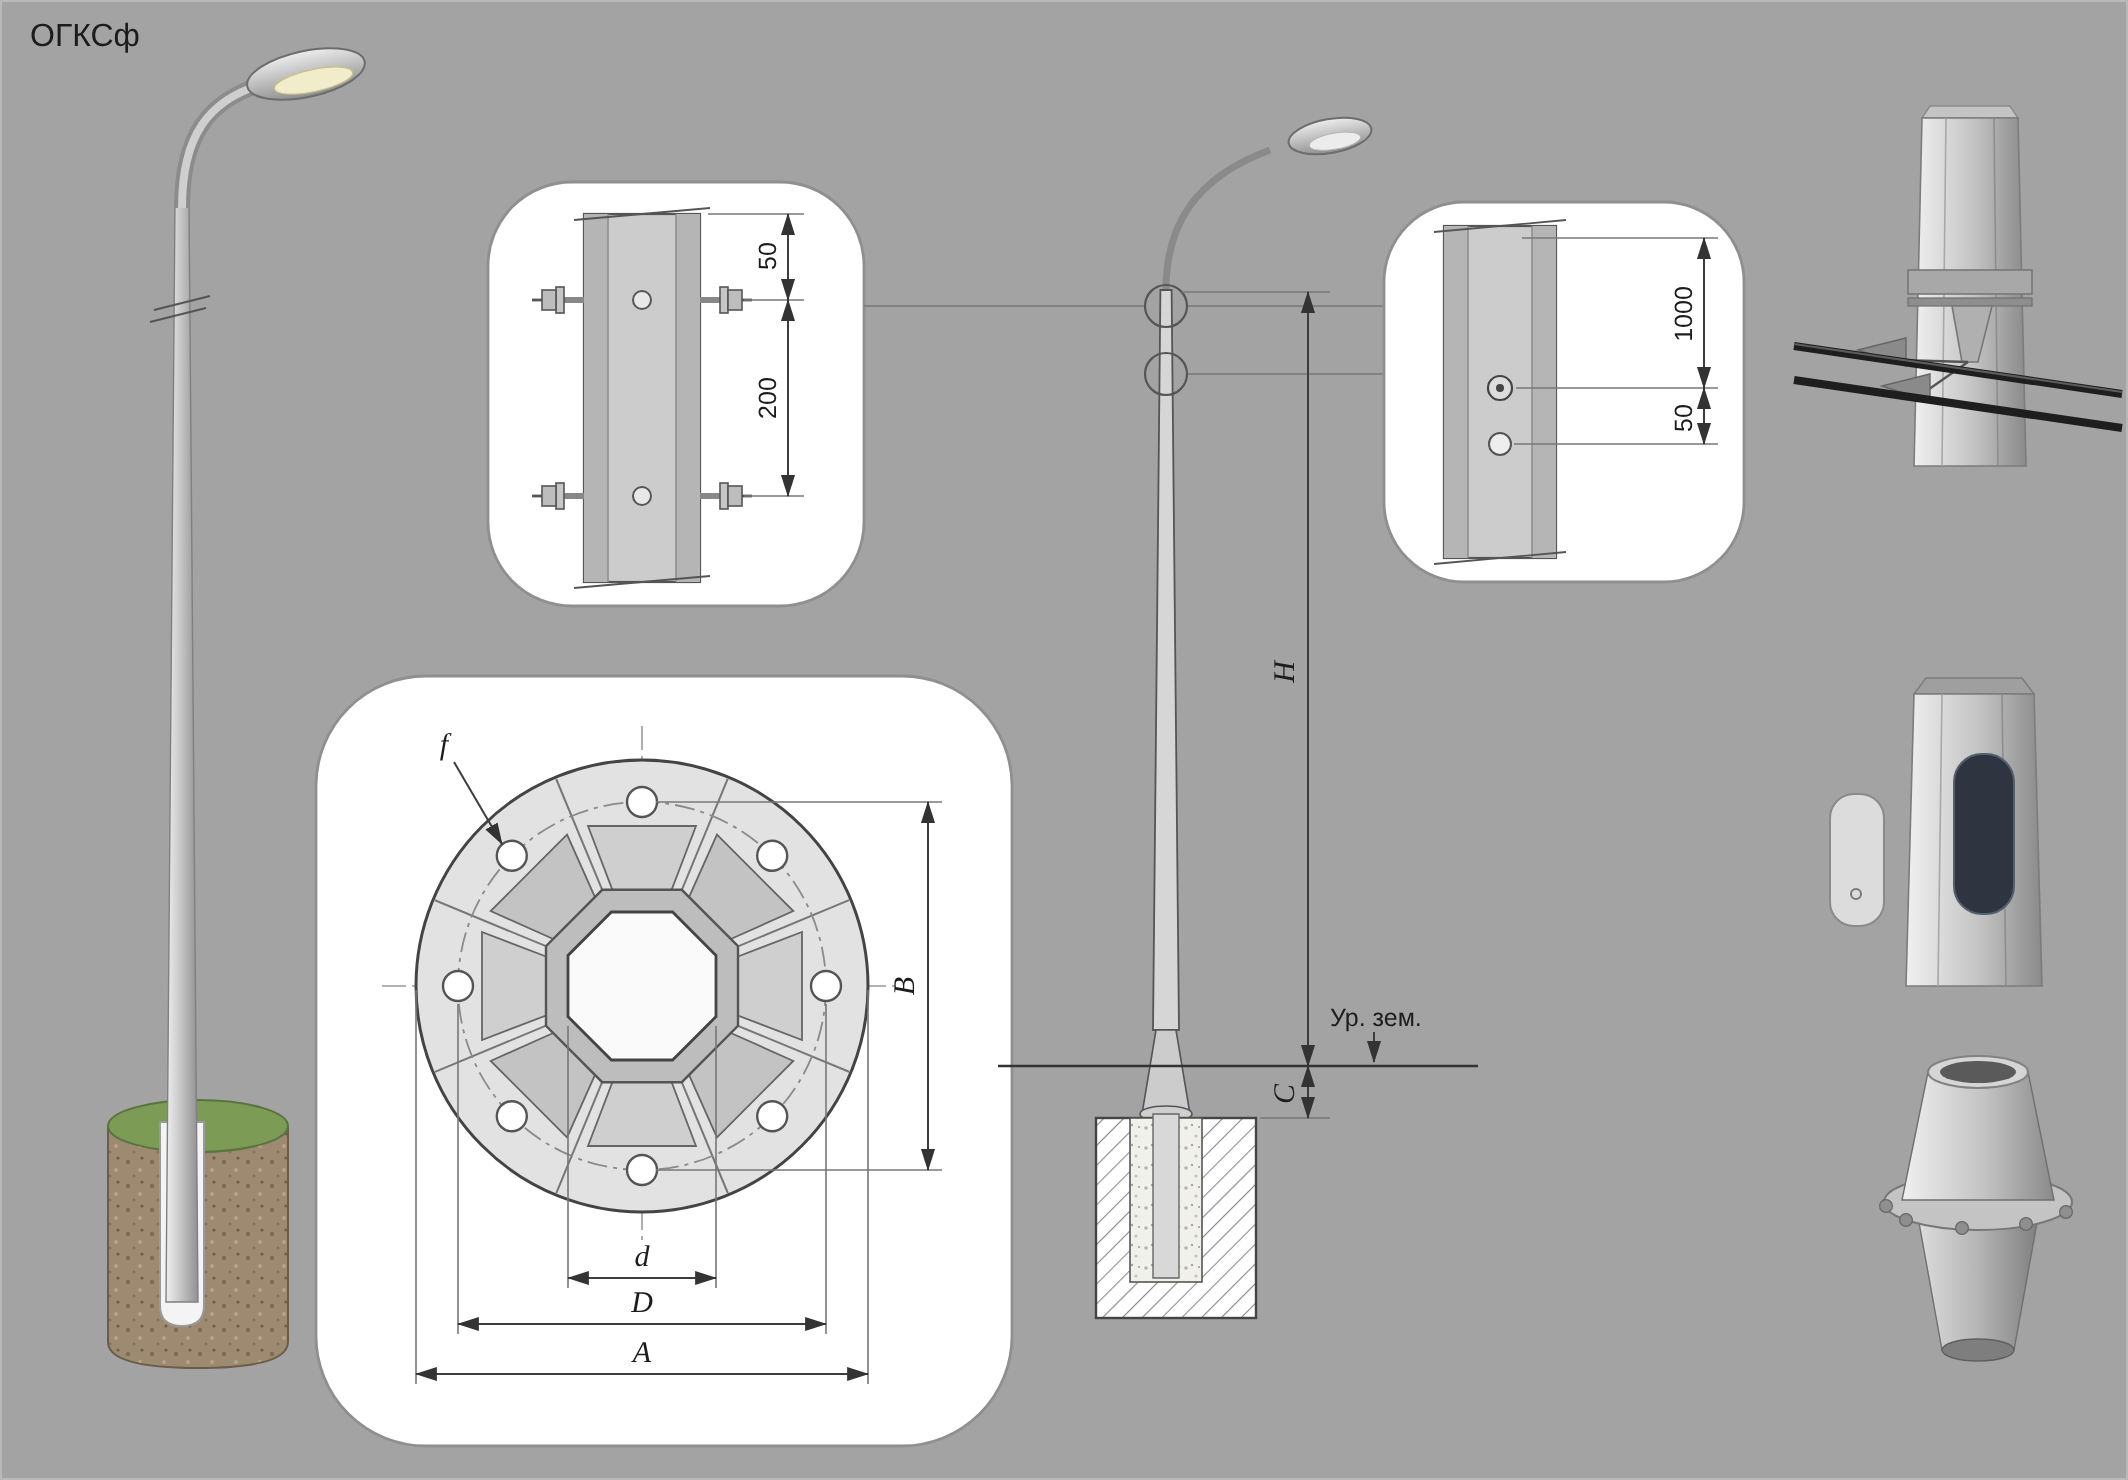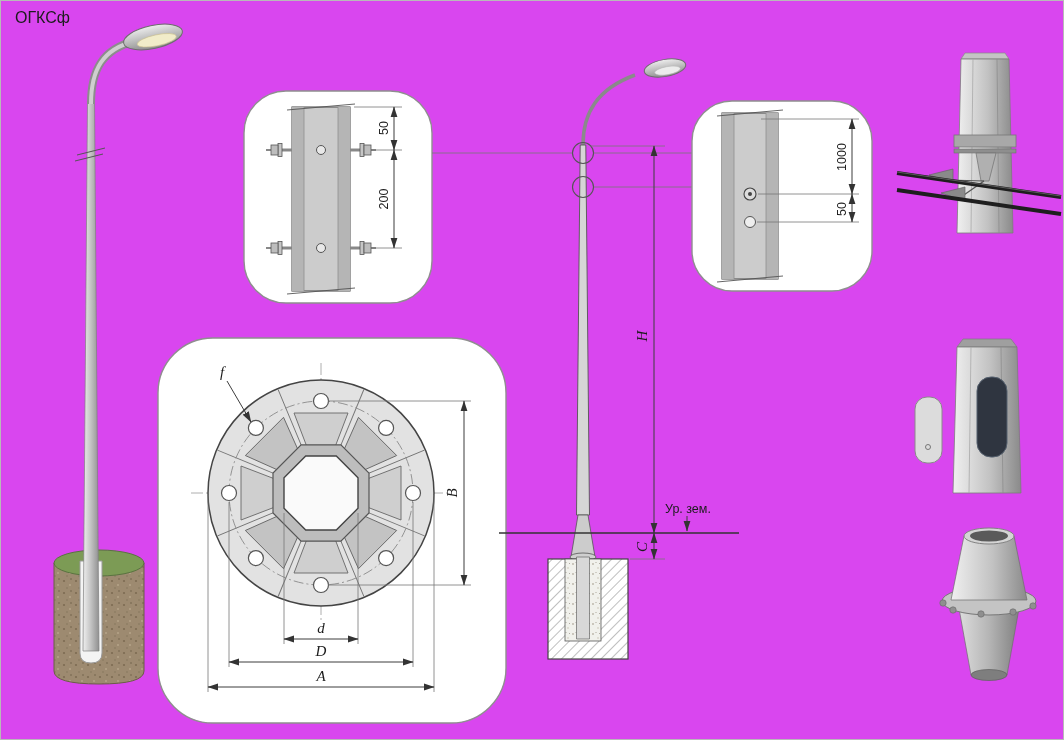--- a/index.html
+++ b/index.html
@@ -1,16 +1,16 @@
 <!DOCTYPE html>
 <html><head>
 <meta charset="utf-8">
 <style>
   html,body{margin:0;padding:0;background:#fff;}
-  #page{width:1064px;height:740px;position:relative;background:#d946ef;border:1px solid #b9b9b9;box-sizing:border-box;overflow:hidden;font-family:"Liberation Sans",sans-serif;}
+  #page{width:1064px;height:740px;position:relative;background:#a3a3a3;border:1px solid #b9b9b9;box-sizing:border-box;overflow:hidden;font-family:"Liberation Sans",sans-serif;}
   svg{position:absolute;left:0;top:0;}
   text{font-family:"Liberation Sans",sans-serif;fill:#1c1c1c;}
   .dimnum{font-size:12.5px;}
   .dimletter{font-family:"Liberation Serif",serif;font-style:italic;font-size:15px;}
   .titletext{font-size:16px;}
   .groundtext{font-size:12.5px;}
   .thin{stroke:#777;stroke-width:0.8;fill:none;}
   .dim{stroke:#3d3d3d;stroke-width:1;fill:none;}
   .callout{fill:#ffffff;stroke:#8f8f8f;stroke-width:1.4;}
 </style>

